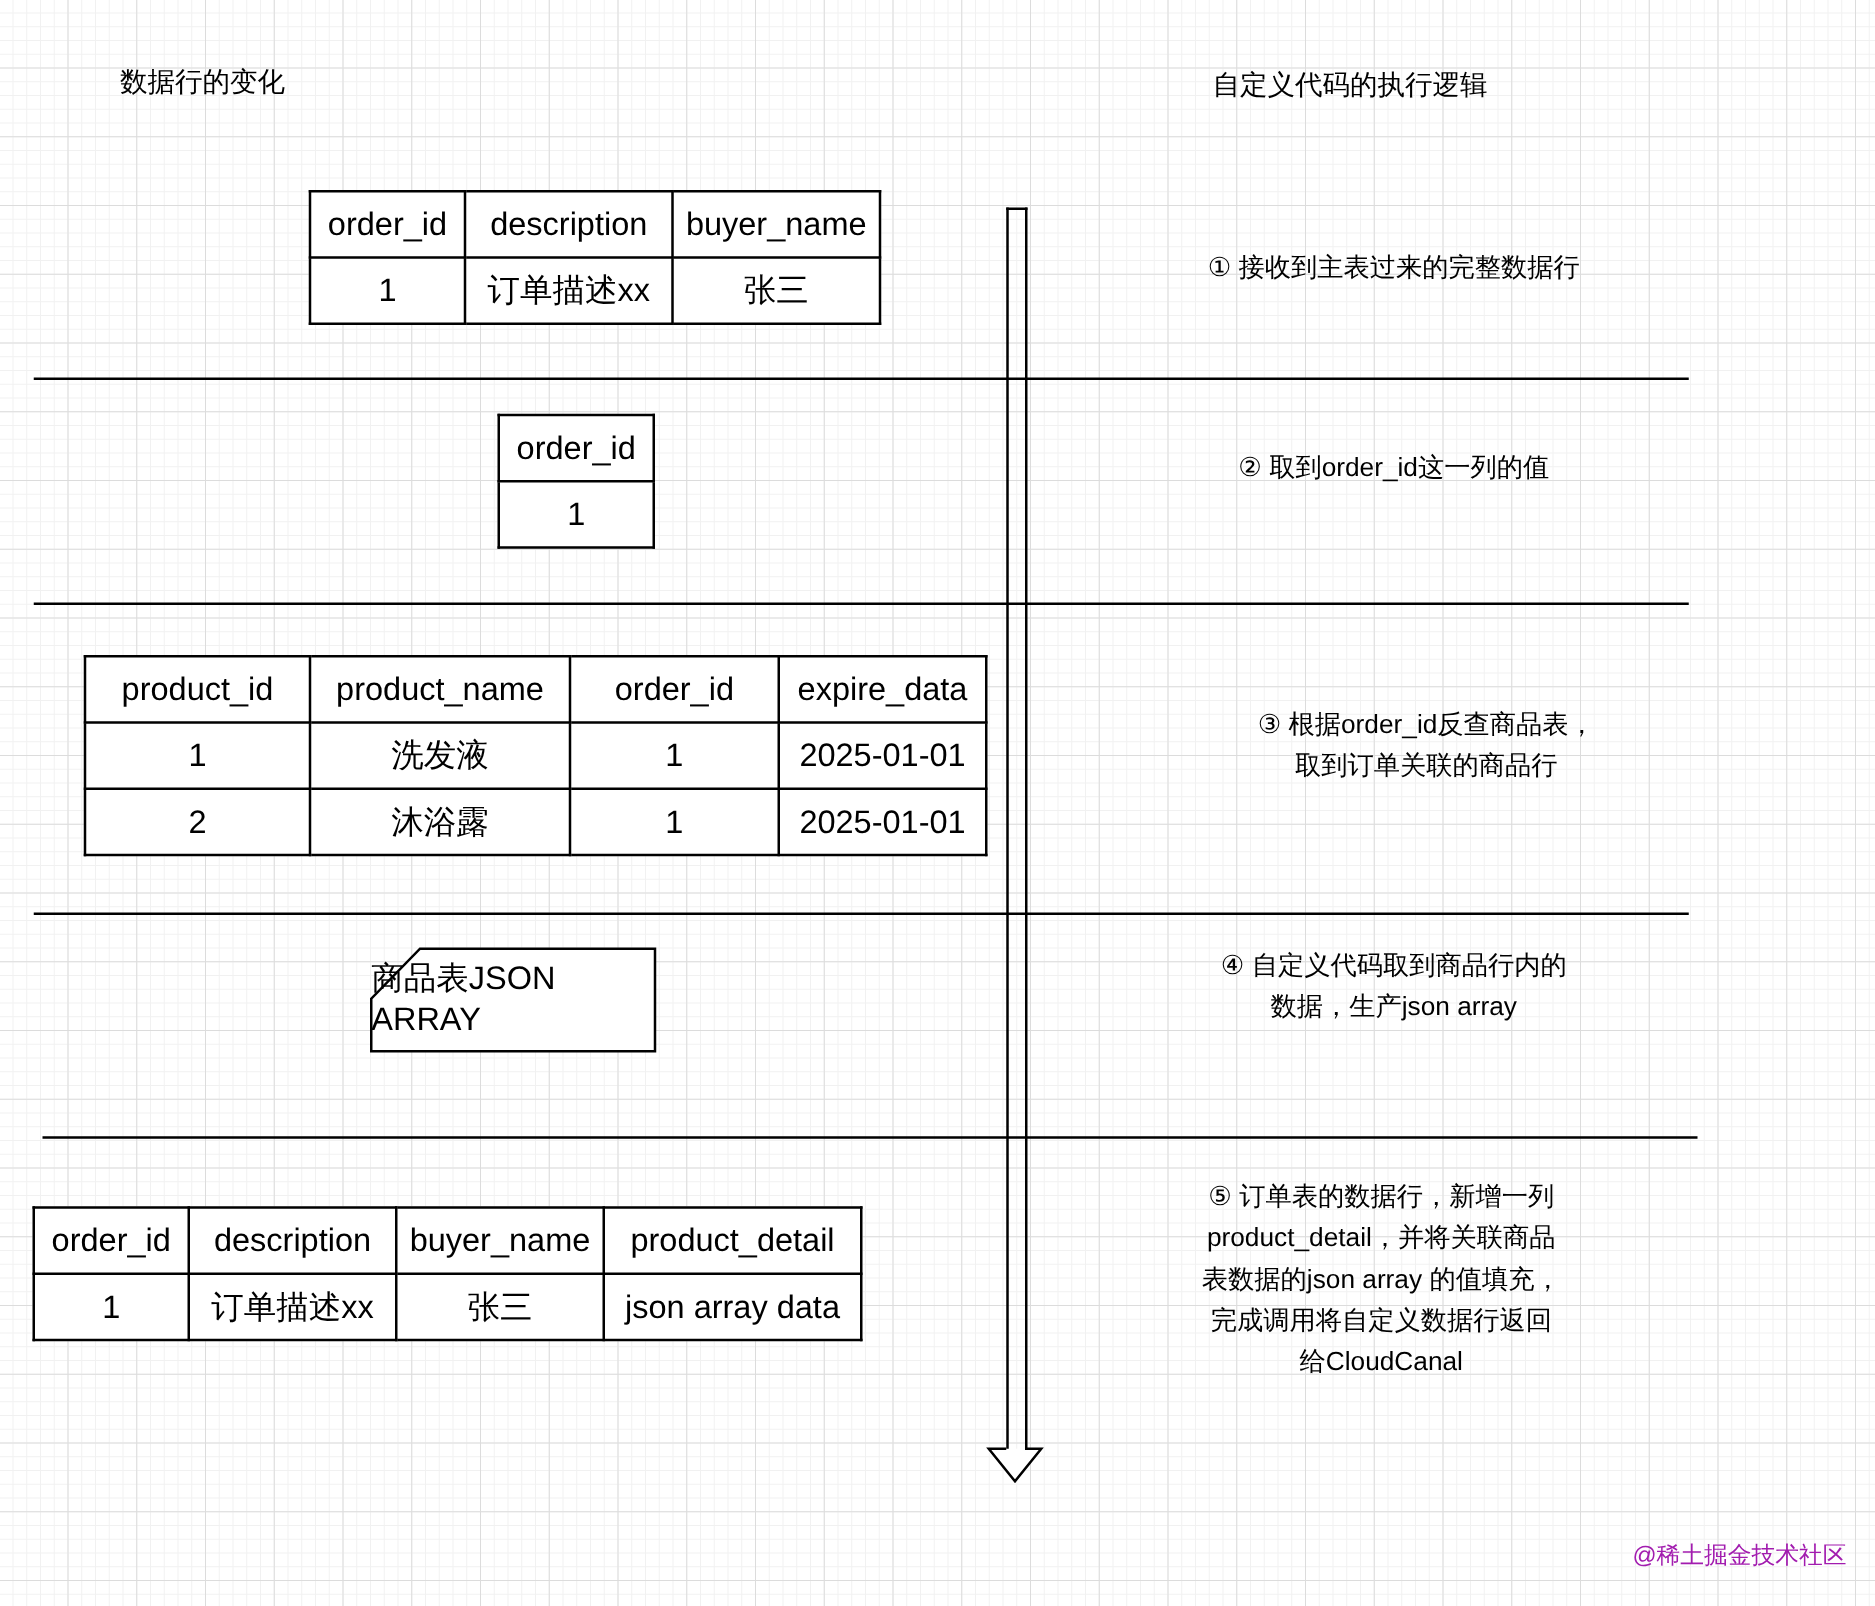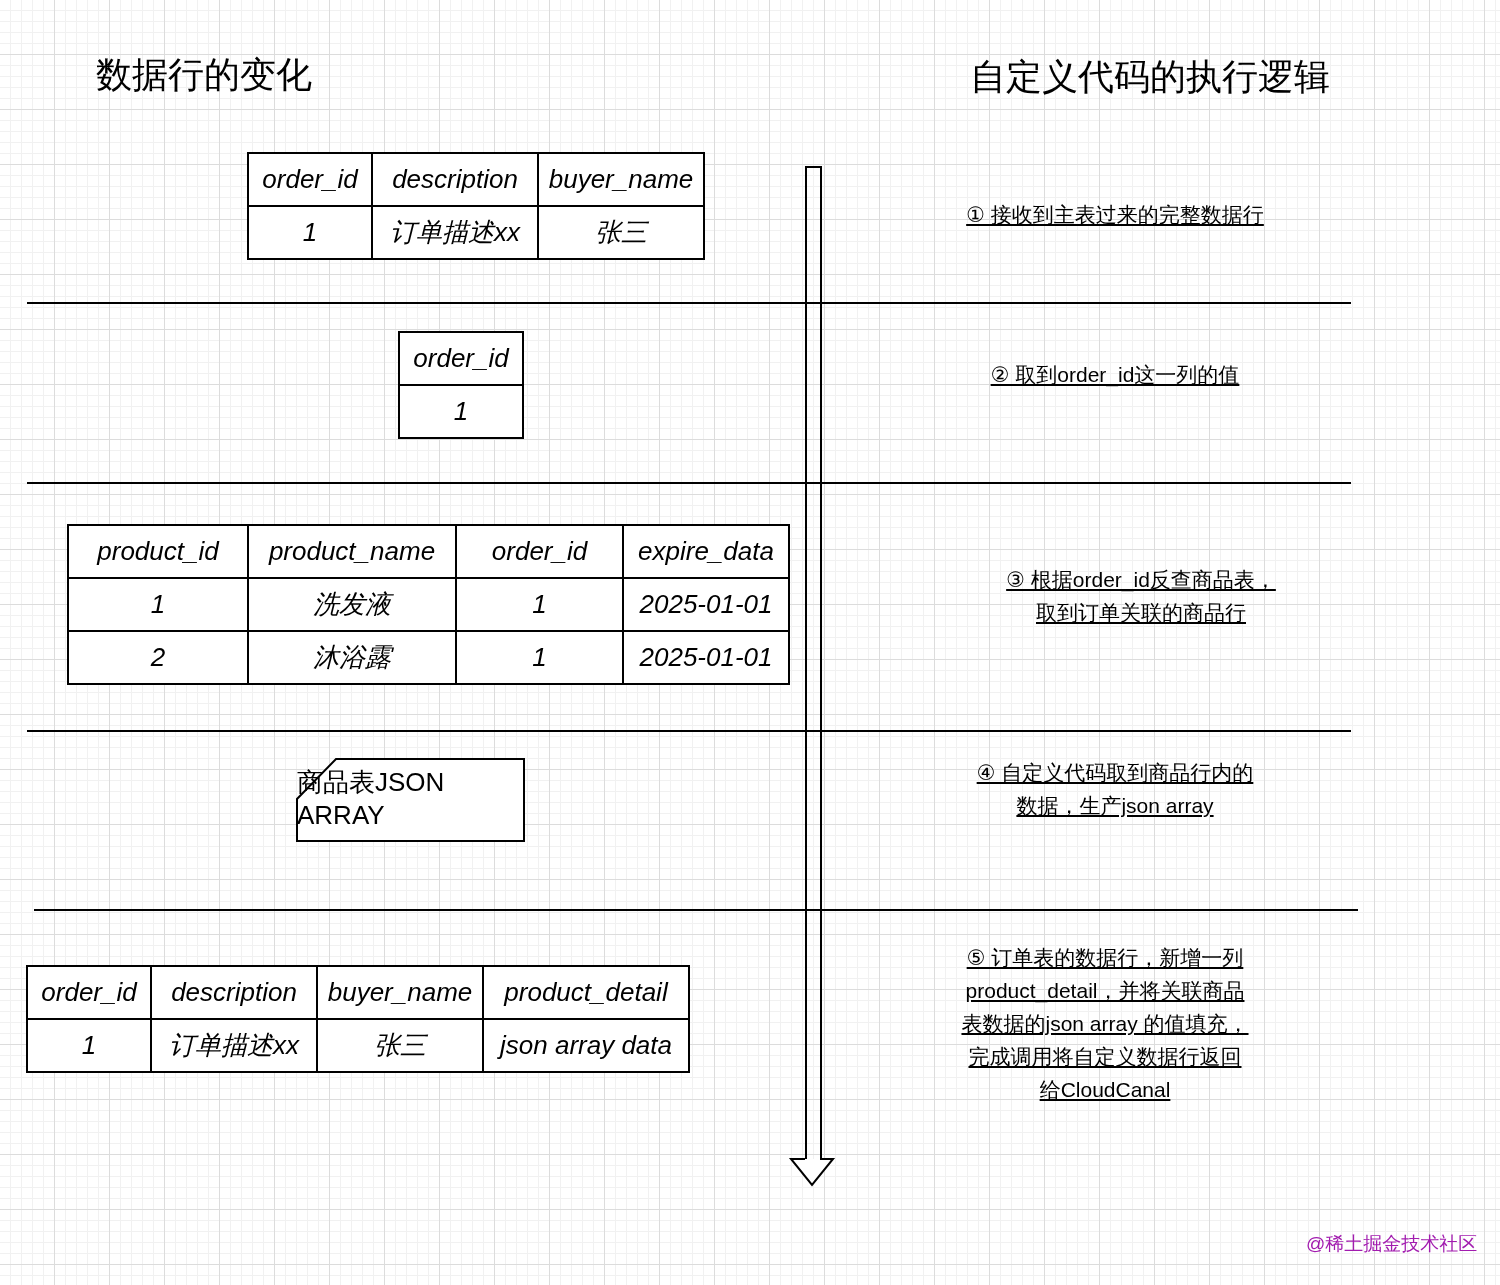--- a/index.html
+++ b/index.html
@@ -13,43 +13,41 @@
         linear-gradient(to right, #dcdcdc 1px, transparent 1px),
         linear-gradient(to bottom, #dcdcdc 1px, transparent 1px),
         linear-gradient(to right, #f1f1f1 1px, transparent 1px),
         linear-gradient(to bottom, #f1f1f1 1px, transparent 1px);
       background-size: 55px 55px, 55px 55px, 11px 11px, 11px 11px;
       background-position: -1px -1px, -1px -1px, -1px -1px, -1px -1px;
       font-family: "Liberation Sans", "DejaVu Sans", sans-serif;
       color: #000;
     }
     .abs { position: absolute; }
-    .heading { font-size: 36px; white-space: nowrap; }
+    .heading { font-size: 22px; white-space: nowrap; }
     .step {
       font-size: 21px;
       line-height: 33px;
       text-align: center;
       white-space: pre-line;
-      text-decoration: underline;
     }
     .hline { position: absolute; height: 2px; background: #000; }
     table.tbl {
       position: absolute;
       border-collapse: collapse;
       background: #fff;
       font-size: 26px;
     }
     table.tbl td {
       border: 2px solid #000;
       height: 51px;
       padding: 0 4px;
       text-align: center;
       vertical-align: middle;
       white-space: nowrap;
-      font-style: italic;
     }
     .shaft {
       position: absolute;
       left: 805px; top: 166px;
       width: 13px; height: 996px;
       border: 2px solid #000;
       border-bottom: none;
       background: rgba(255,255,255,0.0);
     }
     .watermark {

